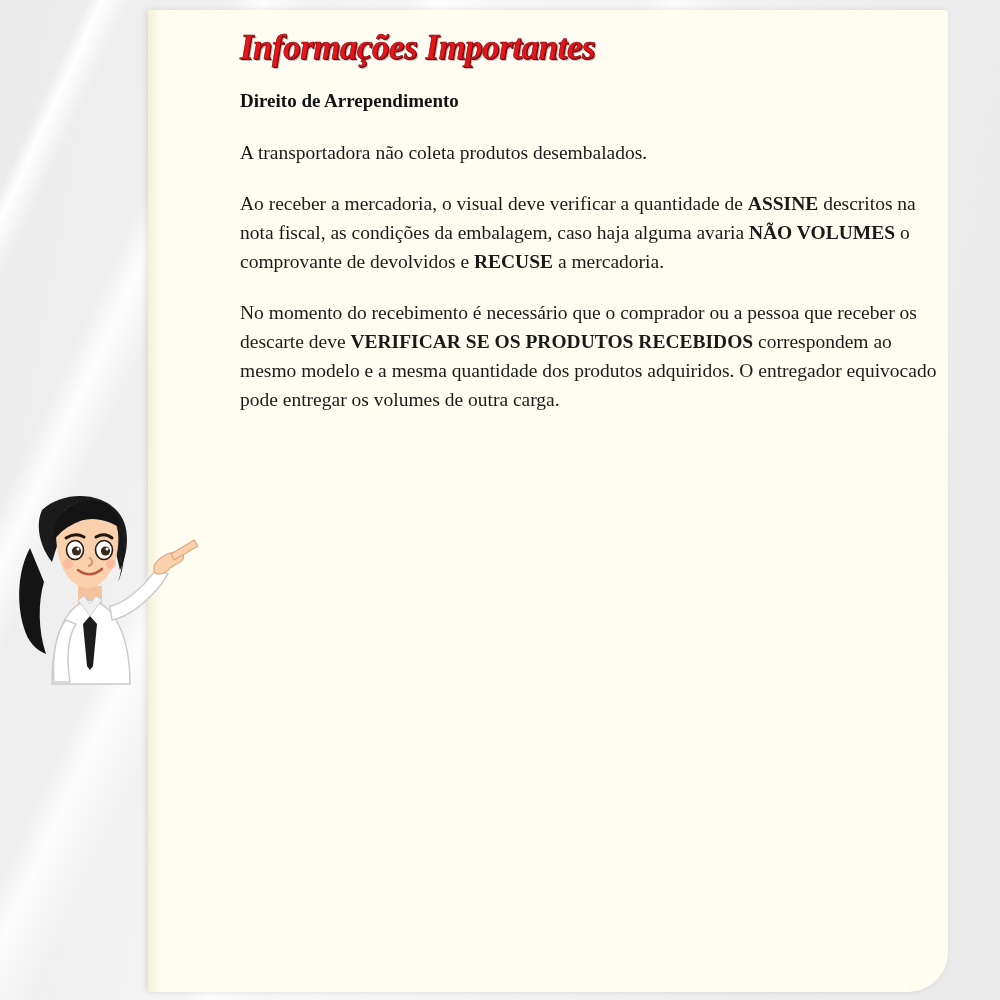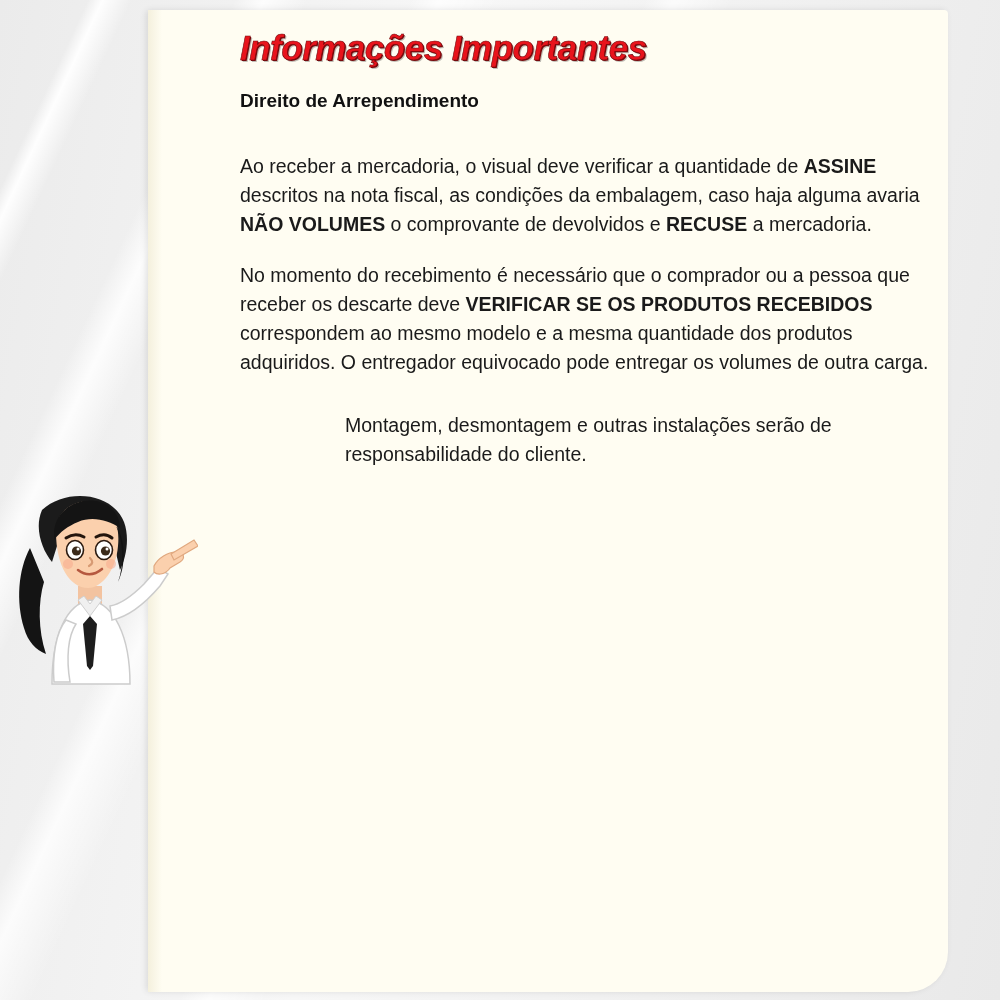--- a/index.html
+++ b/index.html
@@ -37,39 +37,40 @@
   #paper::before {
     content: "";
     position: absolute;
     left: 0; top: 0; bottom: 0; width: 14px;
     background: linear-gradient(90deg, #f4f0dd 0%, #fffdf2 100%);
   }
   .paper-inner {
     position: absolute;
     left: 92px; top: 18px;
     width: 700px;
+    font-family: Liberation Serif, serif;
   }
   #title {
     font-size: 35px;
     font-weight: bold;
     font-style: italic;
     color: #e8141c;
     letter-spacing: -0.5px;
     text-shadow:
       1px 1px 0 #7a0a0d,
       2px 2px 0 rgba(0,0,0,0.25);
     -webkit-text-stroke: 0.6px #6e0a0d;
     margin: 0 0 22px 0;
     white-space: nowrap;
   }
   #subtitle {
     font-size: 19px;
     font-weight: bold;
     color: #111;
-    margin: 0 0 40px 0;
+    margin: 0 0 26px 0;
   }
   .para {
     font-size: 19.5px;
     line-height: 29px;
     color: #1a1a1a;
     margin: 0 0 22px 0;
     max-width: 700px;
   }
   .para b { font-weight: bold; }
   .para.center {
@@ -92,23 +93,23 @@
   <div class="bg-streaks"></div>
 
   <div id="paper">
     <div class="paper-inner">
 
       <h1 id="title">Informações Importantes</h1>
 
       <h2 id="subtitle">Direito de Arrependimento</h2>
 
       <div id="paragraphs">
+          <div class="para"><span>A transportadora não coleta produtos  desembalados.</span></div>
           <div class="para"><span>Ao receber a mercadoria, o visual deve verificar a quantidade de </span><b>ASSINE</b><span> descritos na nota fiscal, as condições da embalagem,  caso haja alguma avaria </span><b>NÃO VOLUMES</b><span> o comprovante de devolvidos  e </span><b>RECUSE</b><span> a mercadoria.</span></div>
           <div class="para"><span>No momento do recebimento é necessário que o comprador ou a pessoa que receber os descarte deve </span><b>VERIFICAR SE OS PRODUTOS RECEBIDOS</b><span> correspondem ao mesmo modelo e a mesma quantidade dos produtos adquiridos. O entregador equivocado pode entregar os volumes de outra carga.</span></div>
-          <div class="para center"><span>Montagem, desmontagem e outras instalações serão de responsabilidade do cliente.</span></div>
         </div>
     </div>
   </div>
 
   <div id="character">
     <svg class="char-svg" width="190" height="220" viewBox="0 0 190 220" xmlns="http://www.w3.org/2000/svg">
 
       <path d="M22 78 C10 100 8 132 16 158 C20 172 28 180 38 184 C30 160 30 132 36 112 Z" fill="#141414"></path>
       <path d="M34 40 C58 18 104 22 116 52 C122 68 118 88 112 100 L104 66 L54 60 L44 92 C34 80 26 58 34 40 Z" fill="#1b1b1b"></path>
 

